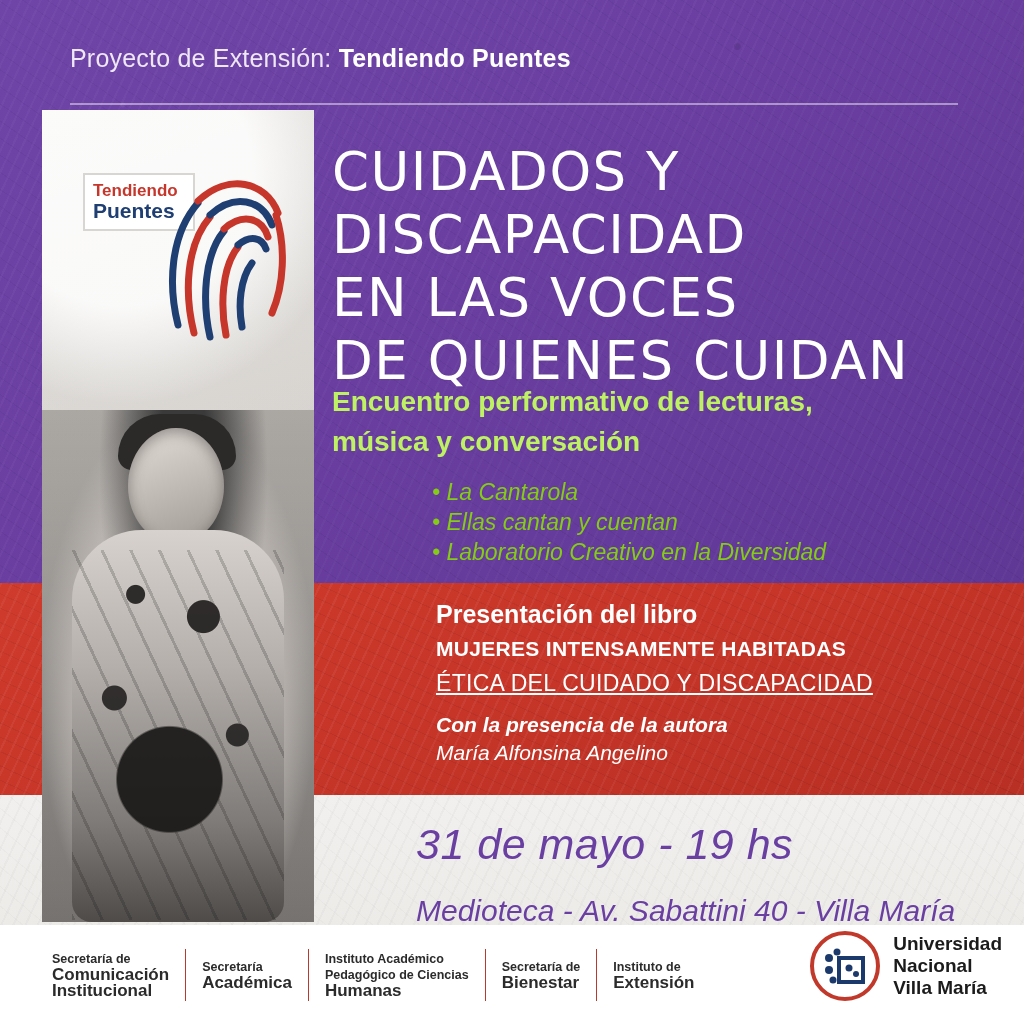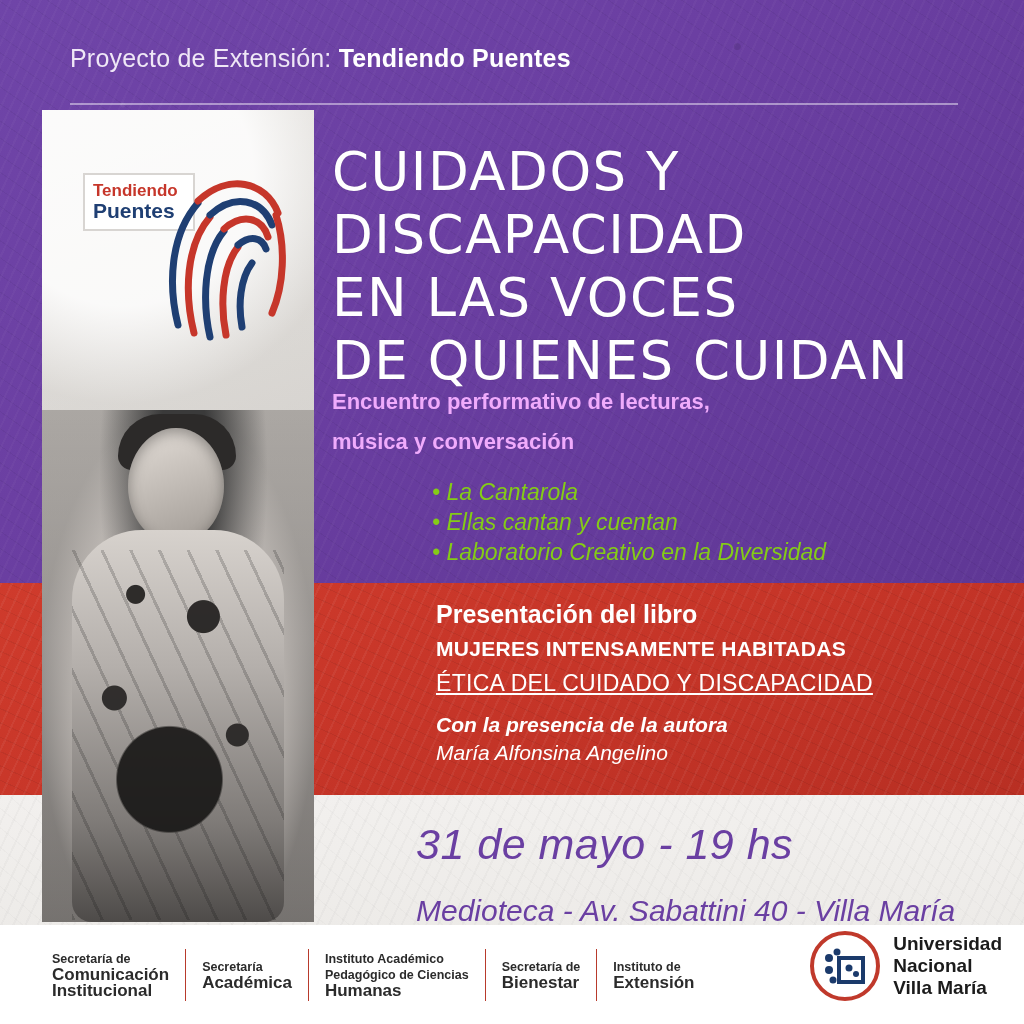--- a/index.html
+++ b/index.html
@@ -124,21 +124,21 @@
     font-family:"DejaVu Sans", sans-serif;
     font-weight:normal;
     font-size:53px;line-height:63px;
     letter-spacing:1.5px;
     text-transform:uppercase;
     text-shadow:0 0 1px rgba(0,0,0,.25);
   }
   .title .ln{display:block;}
   .subtitle{
     position:absolute;left:332px;top:382px;width:640px;
-    color:#f0abfc;font-size:22px;line-height:40px;font-weight:bold;
+    color:#bef264;font-size:28px;line-height:40px;font-weight:bold;
   }
   .bullets{
     position:absolute;left:432px;top:478px;width:560px;
     color:#84cc16;font-size:23px;line-height:28px;font-style:italic;
   }
   .bullets div{margin-bottom:2px;}
   .red-block{
     position:absolute;left:436px;top:598px;width:560px;color:#ffffff;
   }
   .rb1{font-size:25px;font-weight:bold;line-height:32px;}

